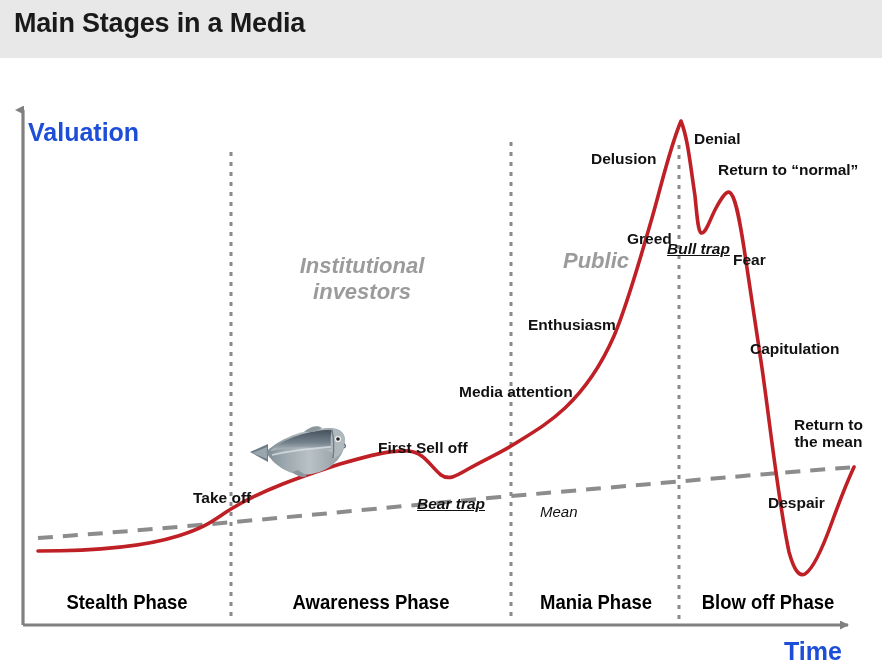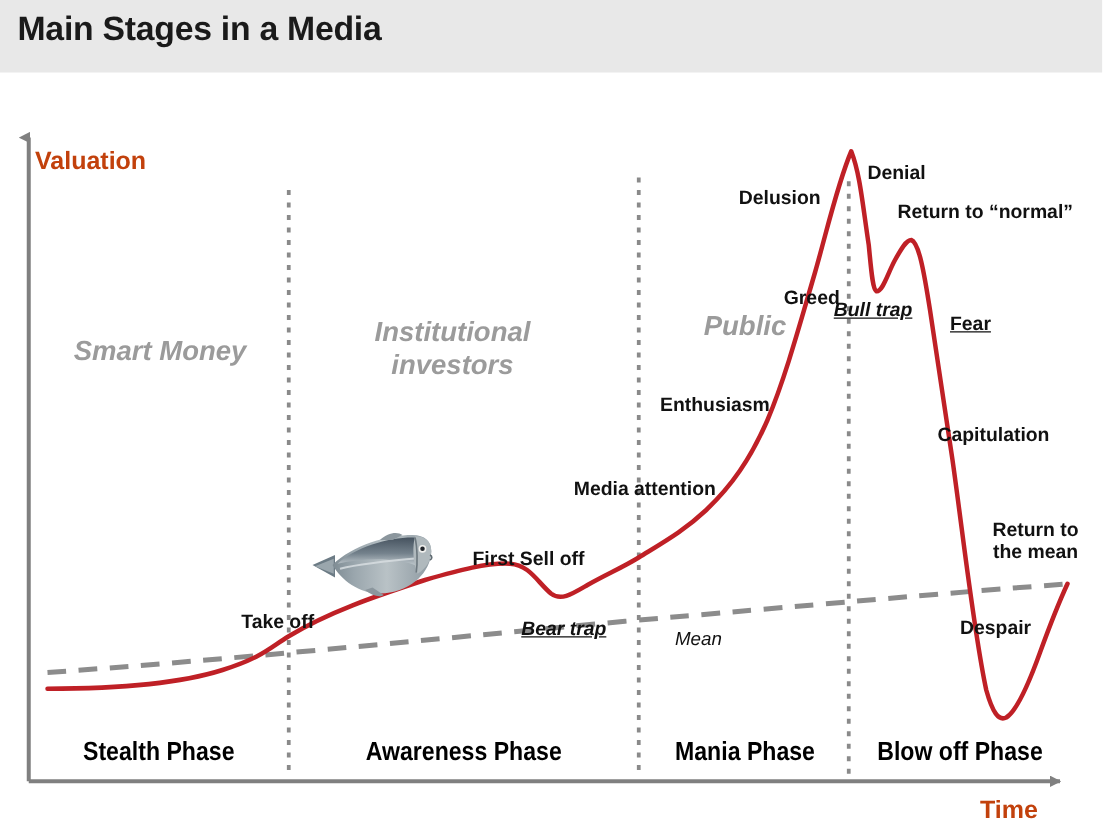--- a/index.html
+++ b/index.html
@@ -43,23 +43,23 @@
   }
   
   .lbl {
     position: absolute;
     white-space: nowrap;
     color: #111111;
     font-family: "Liberation Sans", sans-serif;
     line-height: 1.12;
   }
   .axis-title {
-    font-size: 20px;
-    font-weight: bold;
-    color: #c2410c;
+    font-size: 25px;
+    font-weight: bold;
+    color: #1d4ed8;
   }
   .stage-lbl {
     font-size: 15.5px;
     font-weight: bold;
     color: #111;
   }
   .trap-lbl {
     font-size: 15.5px;
     font-weight: bold;
     font-style: italic;
@@ -188,21 +188,20 @@
       <circle cx="90" cy="15" r="3.1" fill="#f0f0ee"></circle>
       <circle cx="90" cy="15" r="1.8" fill="#20242a"></circle>
 
       <path d="M 96 20 C 98 21, 98 23, 96 24" stroke="#5f6a71" stroke-width="1.2" fill="none"></path>
     </g>
   </svg>
 
   <div class="lbl axis-title" style="left:28px; top:118px;">Valuation</div>
   <div class="lbl axis-title" style="left:784px; top:637px;">Time</div>
 
-  <div class="lbl actor-lbl" style="left:48px; top:268px; width:160px;">Smart Money</div>
   <div class="lbl actor-lbl" style="left:282px; top:253px; width:160px;"><span>Institutional</span><br><span>investors</span></div>
   <div class="lbl actor-lbl" style="left:536px; top:248px; width:120px;">Public</div>
 
   <div class="lbl stage-lbl" style="left:193px; top:489px;">Take off</div>
 
   <div class="lbl stage-lbl" style="left:378px; top:439px;">First Sell off</div>
 
   <div class="lbl trap-lbl" style="left:417px; top:495px;">Bear trap</div>
 
   <div class="lbl stage-lbl" style="left:459px; top:383px;">Media attention</div>
@@ -215,21 +214,21 @@
 
   <div class="lbl stage-lbl" style="left:591px; top:150px;">Delusion</div>
 
 
   <div class="lbl stage-lbl" style="left:694px; top:130px;">Denial</div>
 
   <div class="lbl trap-lbl" style="left:667px; top:240px;">Bull trap</div>
 
   <div class="lbl stage-lbl" style="left:718px; top:161px;">Return to “normal”</div>
 
-  <div class="lbl stage-lbl" style="left:760px; top:251px;text-decoration:underline;">Fear</div>
+  <div class="lbl stage-lbl" style="left:733px; top:251px;">Fear</div>
 
   <div class="lbl stage-lbl" style="left:750px; top:340px;">Capitulation</div>
 
   <div class="lbl stage-lbl two-line" style="left:794px; top:416px;"><span>Return to</span><br><span>the mean</span></div>
 
   <div class="lbl stage-lbl" style="left:768px; top:494px;">Despair</div>
 
   <div class="phase-lbl" style="left:27px; top:590px; width:200px;">Stealth Phase</div>
   <div class="phase-lbl" style="left:256px; top:590px; width:230px;">Awareness Phase</div>
   <div class="phase-lbl" style="left:516px; top:590px; width:160px;">Mania Phase</div>

